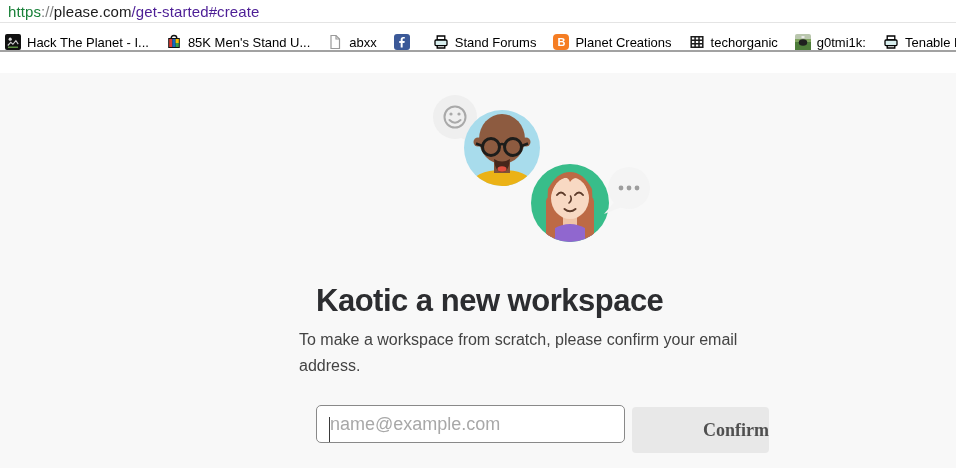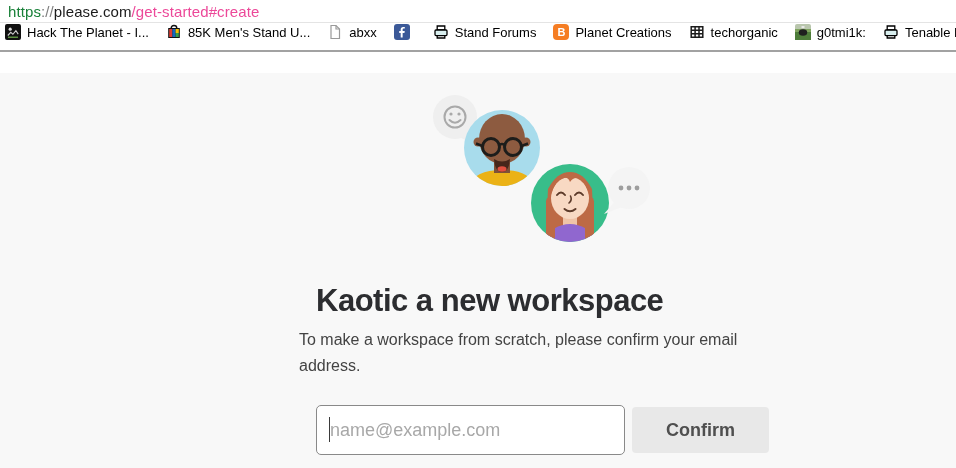--- a/index.html
+++ b/index.html
@@ -13,26 +13,26 @@
   
   .url-bar {
     position:absolute; left:0; top:0; width:956px; height:23px;
     background:#fff; border-bottom:1px solid #e4e4e4;
     display:flex; align-items:center; padding-left:8px;
     font-size:15px; letter-spacing:.1px; white-space:nowrap;
   }
   .url-scheme { color:#188038; }
   .url-sep    { color:#7e7e7e; }
   .url-host   { color:#1b1b1b; }
-  .url-path   { color:#ec4899; }
+  .url-path   { color:#4c1d95; }
 
   .bookmarks-bar {
     position:absolute; left:0; top:24px; width:956px; height:28px;
     background:#fff; border-bottom:2px solid #a2a2a2;
-    display:flex; align-items:flex-start; padding-left:5px;
+    display:flex; align-items:flex-end; padding-left:5px;
     white-space:nowrap; overflow:hidden;
   }
   .bookmark {
     display:flex; align-items:center; gap:6px;
     margin-right:17px; font-size:13px; color:#000; flex:0 0 auto;
     cursor:default;
   }
   .bm-icon { width:16px; height:16px; flex:0 0 16px; display:flex; align-items:center; justify-content:center; }
   .bm-icon svg { display:block; }
   .icon-blogger {
@@ -51,35 +51,35 @@
     position:absolute; left:316px; top:283px;
     font-size:31px; font-weight:bold; letter-spacing:-0.5px;
     color:#2c2d30;
   }
   .page-description {
     position:absolute; left:299px; top:327px; width:450px;
     font-size:16px; line-height:26px; color:#434343;
   }
 
   .email-input {
-    position:absolute; left:316px; top:405px; width:309px; height:50px;
+    position:absolute; left:316px; top:405px; width:309px; height:38px;
     border:1px solid #898989; border-radius:5px; background:#fff;
     padding:0 13px; font-size:18px; color:#ef4444;
     font-family:"Liberation Sans", sans-serif; outline:none;
   }
   .email-input::placeholder { color:#a8a8a8; opacity:1; }
   .text-caret {
     position:absolute; left:329px; top:417px; width:1px; height:25px;
     background:#3a3a3a;
   }
   .confirm-button {
     position:absolute; left:632px; top:407px; width:137px; height:46px;
     background:#e8e8e8; border:none; border-radius:4px;
-    font-family:Liberation Sans, sans-serif;
-    font-size:18px; font-weight:bold; color:#4f4f4f; cursor:pointer;
+    font-family:Liberation Serif, serif;
+    font-size:18px; font-weight:bold; color:#4f4f4f; cursor:pointer;text-align:right;
   }
 </style>
 </head>
 <body>
 
 <div class="url-bar">
   <span class="url-scheme">https</span>
     <span class="url-sep">://</span>
     <span class="url-host">please.com</span>
     <span class="url-path">/get-started#create</span>

